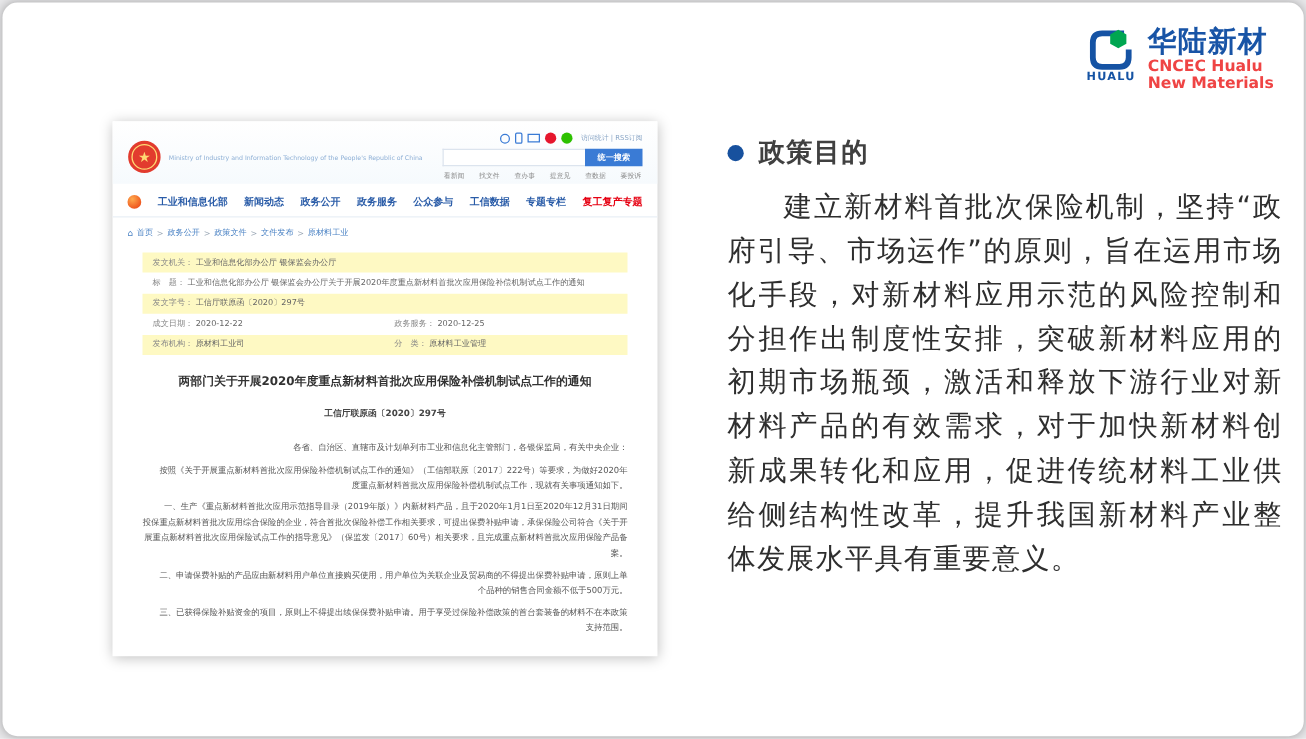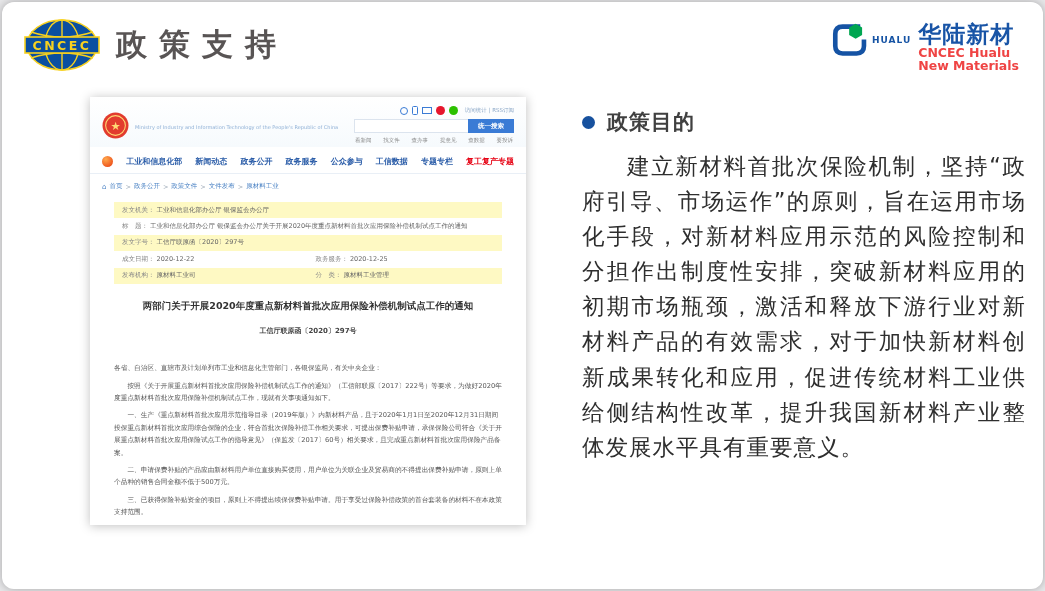--- a/index.html
+++ b/index.html
@@ -14,21 +14,21 @@
     background:#fff; border-radius:12px; box-shadow:0 0 8px rgba(0,0,0,.28);
   }
 
   
   .brand { position:absolute; left:22px; top:16px; display:flex; align-items:center; gap:16px; }
   .slide-title {
     font-family:"DejaVu Serif","Liberation Serif",serif;
     font-weight:bold; font-size:31px; color:#585454; letter-spacing:12px;
   }
   .hualu { position:absolute; right:24px; top:20px; display:flex; align-items:flex-start; gap:7px; }
-  .hualu-mark { display:flex; flex-direction:row; align-items:center; }
+  .hualu-mark { display:flex; flex-direction:column; align-items:flex-start; }
   .hualu-mark-text { font-size:9px; font-weight:bold; color:#1553a4; letter-spacing:1px; margin-top:-2px; }
   .hualu-text { display:flex; flex-direction:column; line-height:1.05; }
   .hualu-cn { font-size:23px; font-weight:bold; color:#1854a6; letter-spacing:1px; }
   .hualu-en { font-size:12.5px; font-weight:bold; color:#ef4444; }
 
   
   .site {
     position:absolute; left:88px; top:95px; width:436px; height:428px;
     background:#fff; box-shadow:0 1px 10px rgba(0,0,0,.25); overflow:hidden;
   }
@@ -69,54 +69,39 @@
   .meta { margin:8px 24px 0; font-size:6.5px; color:#777; }
   .meta-row { display:flex; padding:3.5px 8px; line-height:1.45; }
   .meta-row.shaded { background:#fef9c3; }
   .meta-cell { display:flex; gap:2px; }
   .meta-cell.half { width:52%; flex:none; }
   .meta-label { color:#888; white-space:nowrap; }
   .meta-value { color:#666; }
 
   .doc-title { margin:14px 28px 0; text-align:center; font-size:9.5px; font-weight:bold; color:#333; line-height:1.6; }
   .doc-num { margin-top:13px; text-align:center; font-size:7px; font-weight:bold; color:#444; }
-  .doc-body { margin:26px 24px 0; font-size:6.7px; color:#555; line-height:1.85; }
+  .doc-body { margin:16px 24px 0; font-size:6.7px; color:#555; line-height:1.85;text-align:right; }
   .doc-body p { margin-bottom:5px; }
   .doc-body p.indent { text-indent:2em; }
 
   
   .panel { position:absolute; left:580px; top:106px; width:444px; }
   .panel-head { display:flex; align-items:center; gap:12px; }
   .bullet { width:13px; height:13px; border-radius:50%; background:#17519e; flex:none; }
   .panel-title { font-size:21px; font-weight:bold; color:#404040; letter-spacing:1px; }
   .panel-body {
     margin-top:13px; font-size:22.5px; line-height:1.56; color:#2e2e2e;
     text-align:justify; text-indent:2em; letter-spacing:1px;
   }
 </style>
 </head>
 <body>
 
 <div class="slide">
 
-  <div class="brand">
-    <svg width="76" height="54" viewBox="0 0 76 54">
-      <ellipse cx="38" cy="27" rx="35" ry="25" fill="#0a4fa0"></ellipse>
-      <g stroke="#f7d11e" stroke-width="1.4" fill="none">
-        <ellipse cx="38" cy="27" rx="35" ry="25"></ellipse>
-        <ellipse cx="38" cy="27" rx="17" ry="25"></ellipse>
-        <line x1="38" y1="2" x2="38" y2="52"></line>
-        <path d="M7,14 Q38,24 69,14"></path>
-        <path d="M7,40 Q38,30 69,40"></path>
-      </g>
-      <rect x="1" y="19" width="74" height="16" fill="#0a4fa0" stroke="#f7d11e" stroke-width="1.6"></rect>
-      <text x="38" y="31.5" text-anchor="middle" font-size="12.5" font-weight="bold" fill="#f7d11e" letter-spacing="2.5">CNCEC</text>
-    </svg>
-    <div class="slide-title">政策支持</div>
-  </div>
 
   <div class="hualu">
     <div class="hualu-mark">
       <svg width="42" height="37" viewBox="0 0 44 40">
         <path d="M32,5 H13 Q5,5 5,13 V26 Q5,34 13,34 H28 Q36,34 36,26 V19" fill="none" stroke="#1553a4" stroke-width="5"></path>
         <polygon points="27,2 34,6 34,14 27,18 20,14 20,6" fill="#00a651"></polygon>
       </svg>
       <div class="hualu-mark-text">HUALU</div>
     </div>
     <div class="hualu-text">

